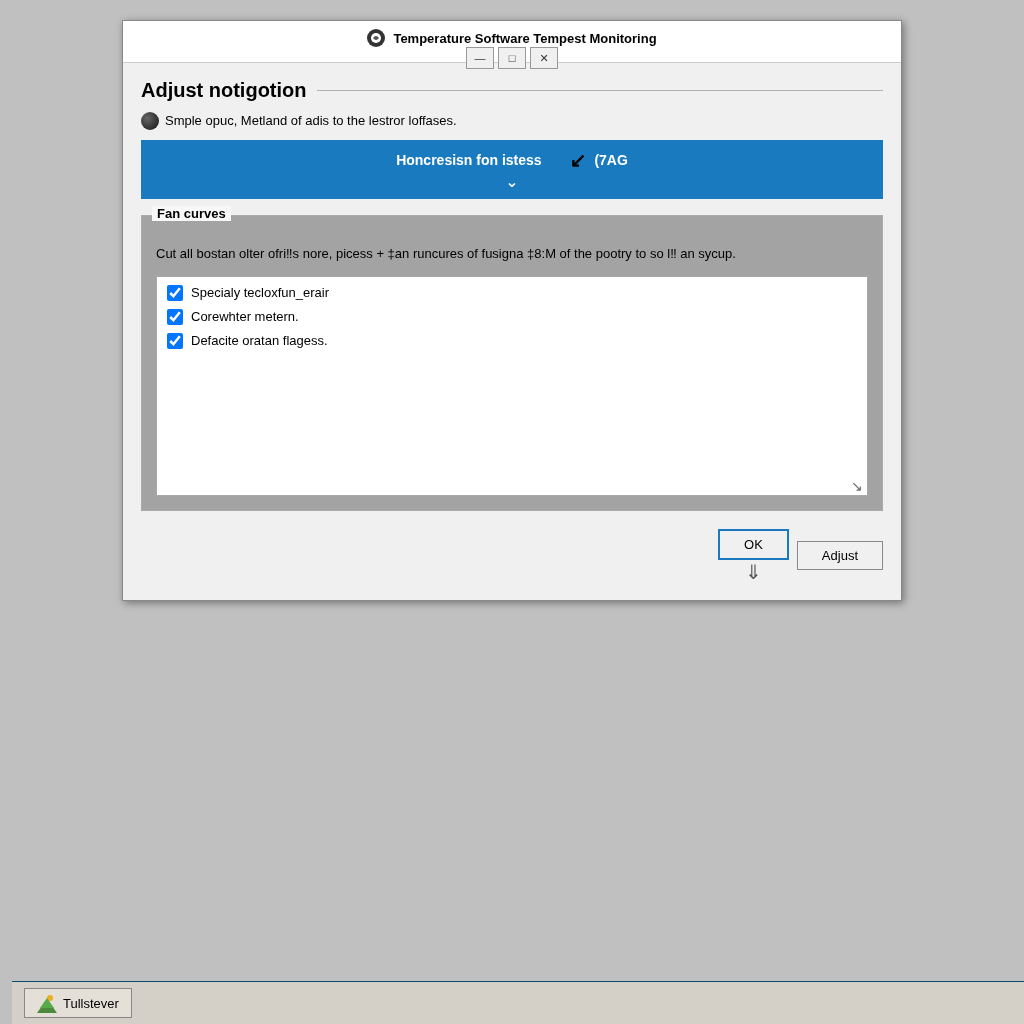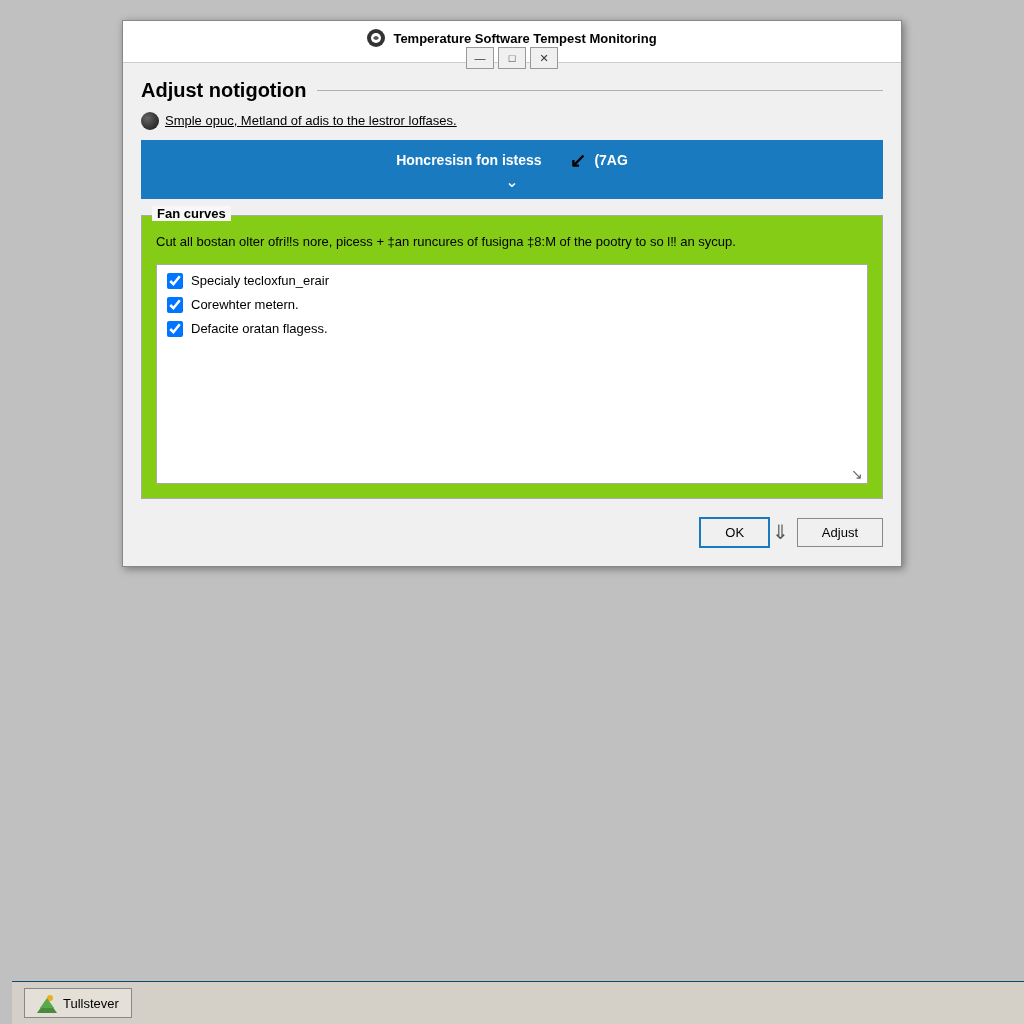--- a/index.html
+++ b/index.html
@@ -122,21 +122,20 @@
       margin-right: 6px;
       vertical-align: middle;
       position: relative;
       flex-shrink: 0;
     }
 
     .globe-row {
       display: flex;
       align-items: flex-start;
       margin-bottom: 10px;
-      text-decoration: underline;
     }
 
     .globe-text {
       font-size: 13px;
       color: #000;
       line-height: 1.4;
     }
 
     
     .dropdown {
@@ -172,40 +171,40 @@
       font-size: 16px;
       color: #fff;
     }
 
     
     .group-box {
       border: 1px solid #aaa;
       padding: 12px 14px 14px 14px;
       margin-bottom: 18px;
       position: relative;
-      background: #84cc16;
+      background: #a3a3a3;
     }
 
     .group-box-legend {
       position: absolute;
       top: -10px;
       left: 10px;
       background: #f8f8f8;
       padding: 0 5px;
       font-size: 13px;
       font-weight: 700;
       color: #000;
     }
 
     .group-desc {
       font-size: 13px;
       color: #000;
       line-height: 1.5;
       margin-bottom: 12px;
-      margin-top: 4px;
+      margin-top: 16px;
     }
 
     .fan-sub-label {
       font-size: 13px;
       color: #000;
       margin-bottom: 8px;
     }
 
     
     .checkbox-list {
@@ -261,21 +260,21 @@
     }
 
     .btn-ok {
       background: #f0f0f0;
       border: 2px solid #1a7abf;
     }
 
     
     .ok-wrapper {
       display: flex;
-      flex-direction: row;
+      flex-direction: column;
       align-items: center;
       gap: 2px;
     }
 
     .down-arrow {
       color: #555;
       font-size: 20px;
       line-height: 1;
     }
 

